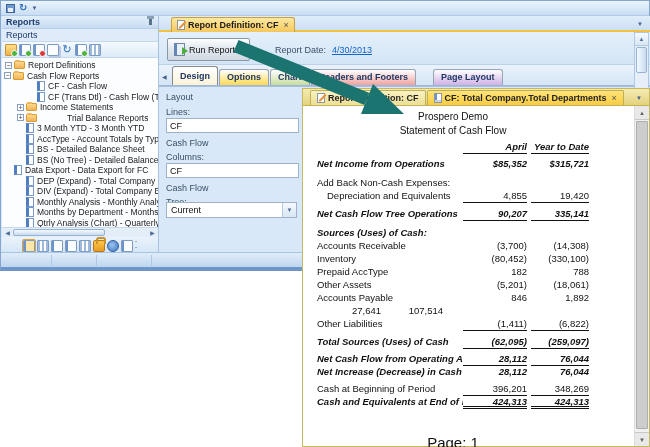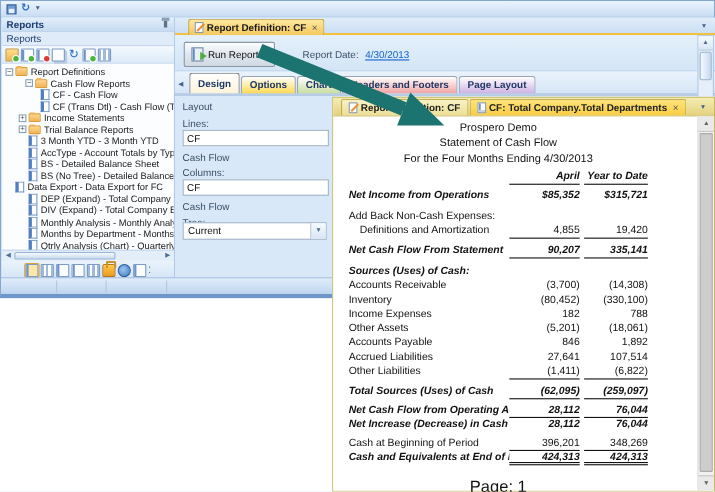--- a/index.html
+++ b/index.html
@@ -165,21 +165,21 @@
         <div class="tb tb-glyph">↻</div>
         <div class="tb tb-page badge b-green"></div>
         <div class="tb tb-cols"></div>
       </div>
     <div class="tree" id="tree">
         <div class="tree-row" style="padding-left: 3px;">
           <div class="exp">−</div>
           <div class="ic-folder"></div>
           <div style="overflow: hidden; white-space: nowrap;">Report Definitions</div>
         </div>
-        <div class="tree-row" style="padding-left: 21px;">
+        <div class="tree-row" style="padding-left: 2px;">
           <div class="exp">−</div>
           <div class="ic-folder"></div>
           <div style="overflow: hidden; white-space: nowrap;">Cash Flow Reports</div>
         </div>
         <div class="tree-row" style="padding-left: 26px;">
           <div style="width: 9px; flex: 0 0 auto;"></div>
           <div class="ic-report"></div>
           <div style="overflow: hidden; white-space: nowrap;">CF - Cash Flow</div>
         </div>
         <div class="tree-row" style="padding-left: 26px;">
@@ -188,21 +188,21 @@
           <div style="overflow: hidden; white-space: nowrap;">CF (Trans Dtl) - Cash Flow (Transa</div>
         </div>
         <div class="tree-row" style="padding-left: 15px;">
           <div class="exp">+</div>
           <div class="ic-folder"></div>
           <div style="overflow: hidden; white-space: nowrap;">Income Statements</div>
         </div>
         <div class="tree-row" style="padding-left: 15px;">
           <div class="exp">+</div>
           <div class="ic-folder"></div>
-          <div style="overflow: hidden; white-space: nowrap;">Trial Balance Reports</div>
+          <div style="overflow: hidden; white-space: nowrap; margin-left: 27px;">Trial Balance Reports</div>
         </div>
         <div class="tree-row" style="padding-left: 15px;">
           <div style="width: 9px; flex: 0 0 auto;"></div>
           <div class="ic-report"></div>
           <div style="overflow: hidden; white-space: nowrap;">3 Month YTD - 3 Month YTD</div>
         </div>
         <div class="tree-row" style="padding-left: 15px;">
           <div style="width: 9px; flex: 0 0 auto;"></div>
           <div class="ic-report"></div>
           <div style="overflow: hidden; white-space: nowrap;">AccType - Account Totals by Type</div>
@@ -284,21 +284,21 @@
       <span class="rd-label">Report Date:</span>
       <span class="rd-link">4/30/2013</span>
     </div>
 
     <div class="design-tabs" id="design-tabs">
       <span class="caret dt-scroll">◀</span>
       <div class="dtab active" style="background: linear-gradient(rgb(255, 255, 255), rgb(251, 243, 216));">Design</div>
         <div class="dtab" style="background: linear-gradient(rgb(255, 255, 255), rgb(255, 217, 81));">Options</div>
         <div class="dtab" style="background: linear-gradient(rgb(255, 255, 255), rgb(201, 221, 159));">Chart</div>
         <div class="dtab" style="background: linear-gradient(rgb(255, 255, 255), rgb(239, 163, 160));">Headers and Footers</div>
-        <div class="dtab" style="background: linear-gradient(rgb(255, 255, 255), rgb(207, 178, 228));">Page Layout</div>
+        <div class="dtab" style="background: linear-gradient(rgb(255, 255, 255), rgb(207, 178, 228)); margin-left: 16px;">Page Layout</div>
         <span class="caret dt-scroll-r">▶</span>
     </div>
 
     <div class="design-form">
       <span class="lbl" style="top:5px;">Layout</span>
       <span class="lbl" style="top:20px;">Lines:</span>
       <input class="frm-input" style="top: 31px;" value="CF">
       <span class="lbl" style="top:51px;">Cash Flow</span>
       <span class="lbl" style="top:65px;">Columns:</span>
       <input class="frm-input" style="top: 76px;" value="CF">
@@ -335,78 +335,76 @@
         <div class="pg-ic lines"></div>
         <div>CF: Total Company.Total Departments</div>
         <div class="close-x">×</div>
       </div>
       <span class="caret rw-caret">▼</span>
   </div>
   <div class="rw-content">
     <div class="rbody" id="rbody">
         <div class="rtitle">Prospero Demo</div>
         <div class="rtitle">Statement of Cash Flow</div>
-        <div class="rtitle">For the Four Months Ending 4/30/2013</div>
         <div class="rcols">
           <div class="rl"></div>
           <div class="rv hul">April</div>
           <div class="rv rv2 hul">Year to Date</div>
         </div>
         <div class="rpt-row" style="margin-top: 4px;">
           <div class="rl bi">Net Income from Operations</div>
           <div class="rv bi">$85,352</div>
           <div class="rv rv2 bi">$315,721</div>
         </div>
         <div class="rpt-row" style="margin-top: 6px;">
           <div class="rl">Add Back Non-Cash Expenses:</div>
           <div class="rv"></div>
           <div class="rv rv2"></div>
         </div>
         <div class="rpt-row">
-          <div class="rl ind">Definitions and Amortization</div>
+          <div class="rl ind">Depreciation and Equivalents</div>
           <div class="rv uls">4,855</div>
           <div class="rv rv2 uls">19,420</div>
         </div>
         <div class="rpt-row" style="margin-top: 5px;">
-          <div class="rl bi">Net Cash Flow From Statement</div>
+          <div class="rl bi">Net Cash Flow Tree Operations</div>
           <div class="rv bi uls">90,207</div>
           <div class="rv rv2 bi uls">335,141</div>
         </div>
         <div class="rpt-row" style="margin-top: 6px;">
           <div class="rl bi">Sources (Uses) of Cash:</div>
           <div class="rv bi"></div>
           <div class="rv rv2 bi"></div>
         </div>
         <div class="rpt-row">
           <div class="rl">Accounts Receivable</div>
           <div class="rv">(3,700)</div>
           <div class="rv rv2">(14,308)</div>
         </div>
         <div class="rpt-row">
           <div class="rl">Inventory</div>
           <div class="rv">(80,452)</div>
           <div class="rv rv2">(330,100)</div>
         </div>
         <div class="rpt-row">
-          <div class="rl">Income Expenses</div>
+          <div class="rl">Prepaid AccType</div>
           <div class="rv">182</div>
           <div class="rv rv2">788</div>
         </div>
         <div class="rpt-row">
           <div class="rl">Other Assets</div>
           <div class="rv">(5,201)</div>
           <div class="rv rv2">(18,061)</div>
         </div>
         <div class="rpt-row">
           <div class="rl">Accounts Payable</div>
           <div class="rv">846</div>
           <div class="rv rv2">1,892</div>
         </div>
         <div class="rpt-row">
-          <div class="rl">Accrued Liabilities</div>
           <div class="rv">27,641</div>
           <div class="rv rv2">107,514</div>
         </div>
         <div class="rpt-row">
           <div class="rl">Other Liabilities</div>
           <div class="rv uls">(1,411)</div>
           <div class="rv rv2 uls">(6,822)</div>
         </div>
         <div class="rpt-row" style="margin-top: 5px;">
           <div class="rl bi">Total Sources (Uses) of Cash</div>

